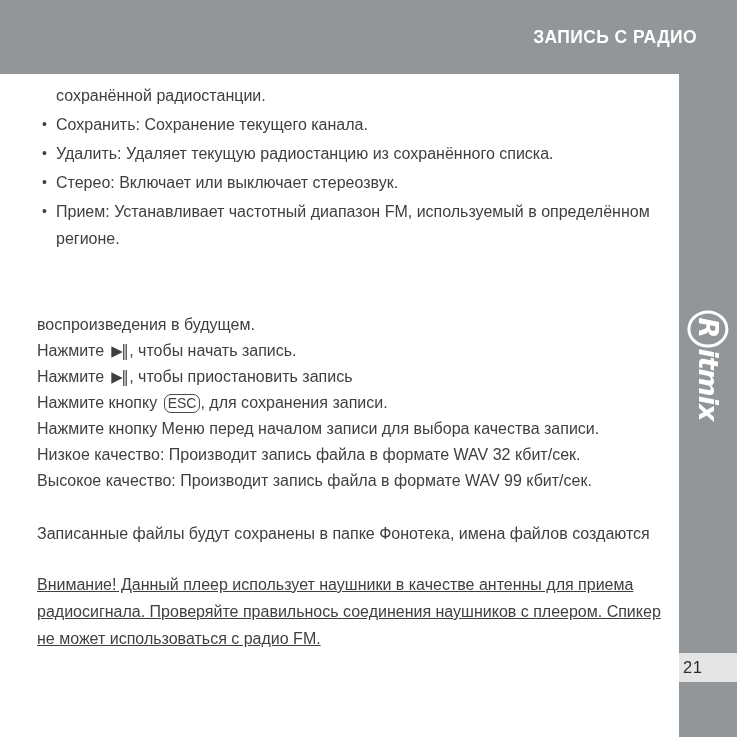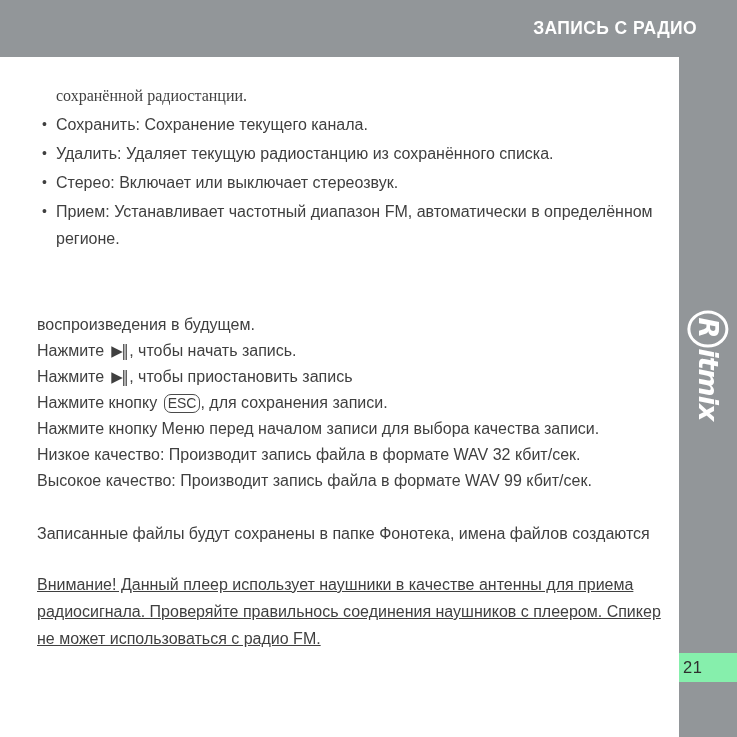--- a/index.html
+++ b/index.html
@@ -11,21 +11,21 @@
   }
   .page {
     position: relative;
     width: 737px; height: 737px;
     background: #ffffff;
     overflow: hidden;
   }
   
   .header {
     position: absolute; top: 0; left: 0;
-    width: 737px; height: 57px;
+    width: 737px; height: 74px;
     background: #929699;
     display: flex; align-items: center; justify-content: flex-end;
     padding-right: 40px;
     box-sizing: border-box;
     z-index: 2;
   }
   .page-title {
     color: #ffffff;
     font-weight: bold;
     font-size: 17.5px;
@@ -57,41 +57,41 @@
   .logo-r {
     display: inline-block;
     border: 3px solid #ffffff;
     border-radius: 50%;
     padding: 1px 7px 3px 4px;
     margin-right: 1px;
   }
   .notch {
     position: absolute; top: 596px; left: 0;
     width: 58px; height: 29px;
-    background: #86efac;
+    background: #e5e5e5;
     display: flex; align-items: center;
   }
   .page-num {
     font-size: 16.5px;
     color: #2e2e2e;
     padding-left: 4px;
     letter-spacing: 0.5px;
   }
   
   .content {
     position: absolute; top: 57px; left: 0;
     width: 679px; height: 680px;
     background: #ffffff;
     box-sizing: border-box;
     padding: 25px 0 0 37px;
     color: #3f3f3f;
     font-size: 16px;
   }
   .line { display: block; white-space: nowrap; line-height: 27px; }
-  .indent { padding-left: 19px; font-family: Liberation Serif, serif; }
+  .indent { padding-left: 19px; }
   ul.bullets { margin: 0; padding: 0; list-style: none; }
   li.bullet { position: relative; padding-left: 19px; margin-top: 2px; }
   li.bullet::before {
     content: "•";
     position: absolute; left: 5px; top: 0;
     line-height: 27px;
     font-size: 14px;
     color: #3f3f3f;
   }
   .para-b { margin-top: 60px; }
@@ -141,21 +141,21 @@
       <li class="bullet">
         <span class="line">Сохранить: Сохранение текущего канала.</span>
       </li>
       <li class="bullet">
         <span class="line">Удалить: Удаляет текущую радиостанцию из сохранённого списка.</span>
       </li>
       <li class="bullet">
         <span class="line">Стерео: Включает или выключает стереозвук.</span>
       </li>
       <li class="bullet">
-        <span class="line">Прием: Устанавливает частотный диапазон FM, автоматически в определённом</span>
+        <span class="line">Прием: Устанавливает частотный диапазон FM, используемый в определённом</span>
         <span class="line">регионе.</span>
       </li>
     </ul>
 
     <div class="para-b">
       <span class="line">воспроизведения в будущем.</span>
       <span class="line"><span>Нажмите</span><span class="icon-pp">▶‖</span><span>, чтобы начать запись.</span></span>
       <span class="line"><span>Нажмите</span><span class="icon-pp">▶‖</span><span>, чтобы приостановить запись</span></span>
       <span class="line"><span>Нажмите кнопку</span> <span class="key">ESC</span><span>, для сохранения записи.</span></span>
       <span class="line">Нажмите кнопку Меню перед началом записи для выбора качества записи.</span>

